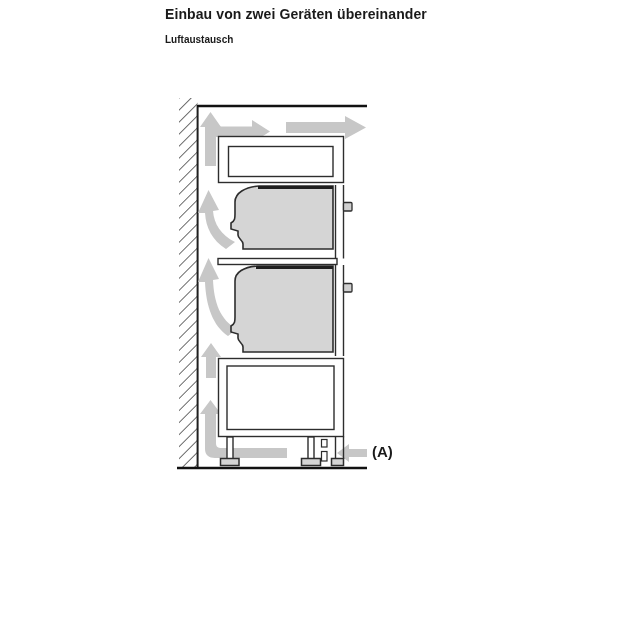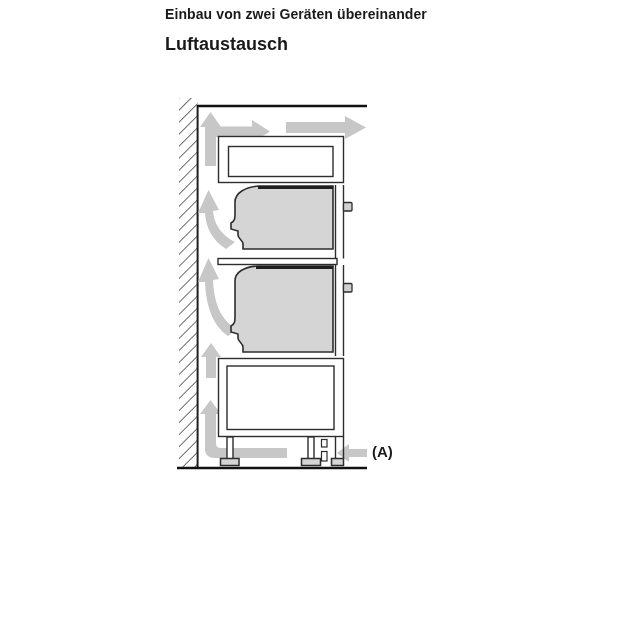--- a/index.html
+++ b/index.html
@@ -11,21 +11,21 @@
     color:#1a1a1a;
     overflow:hidden;
   }
   .title{
     position:absolute;left:165px;top:6px;
     font-size:14px;font-weight:bold;letter-spacing:.1px;
     white-space:nowrap;
   }
   .subtitle{
     position:absolute;left:165px;top:34px;
-    font-size:18px;font-weight:bold;
+    font-size:10px;font-weight:bold;
     white-space:nowrap;
   }
   #diagram-svg{position:absolute;left:0;top:0;}
   .label-a{
     position:absolute;left:372px;top:443px;
     font-size:15px;font-weight:bold;
     white-space:nowrap;
   }
   .caption{
     position:absolute;left:161px;top:571px;

